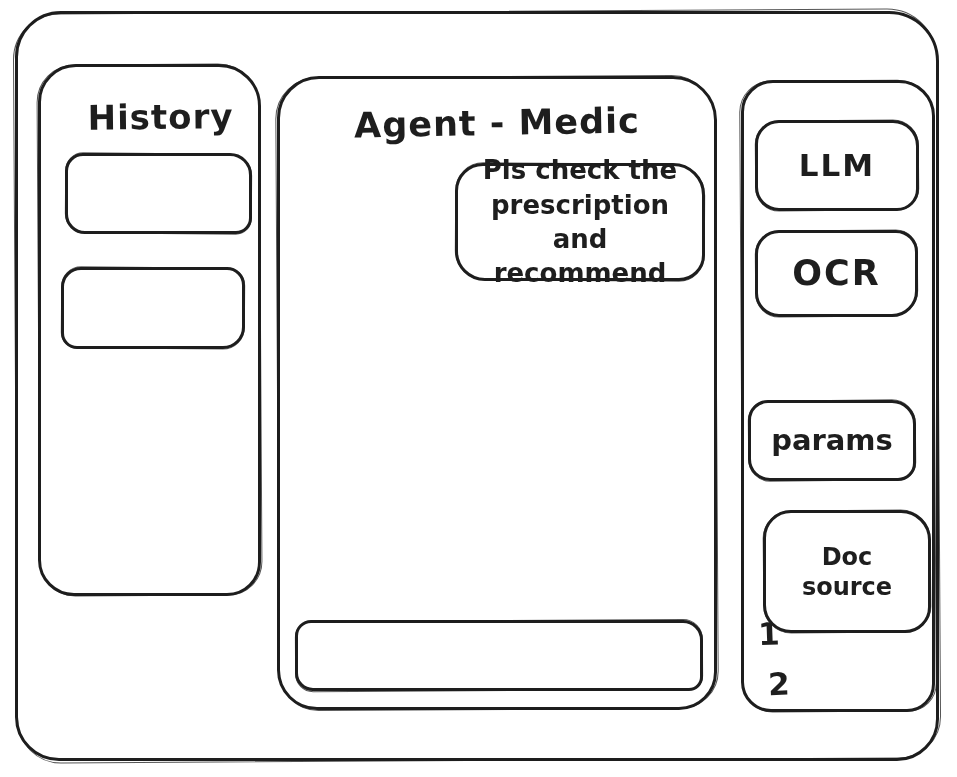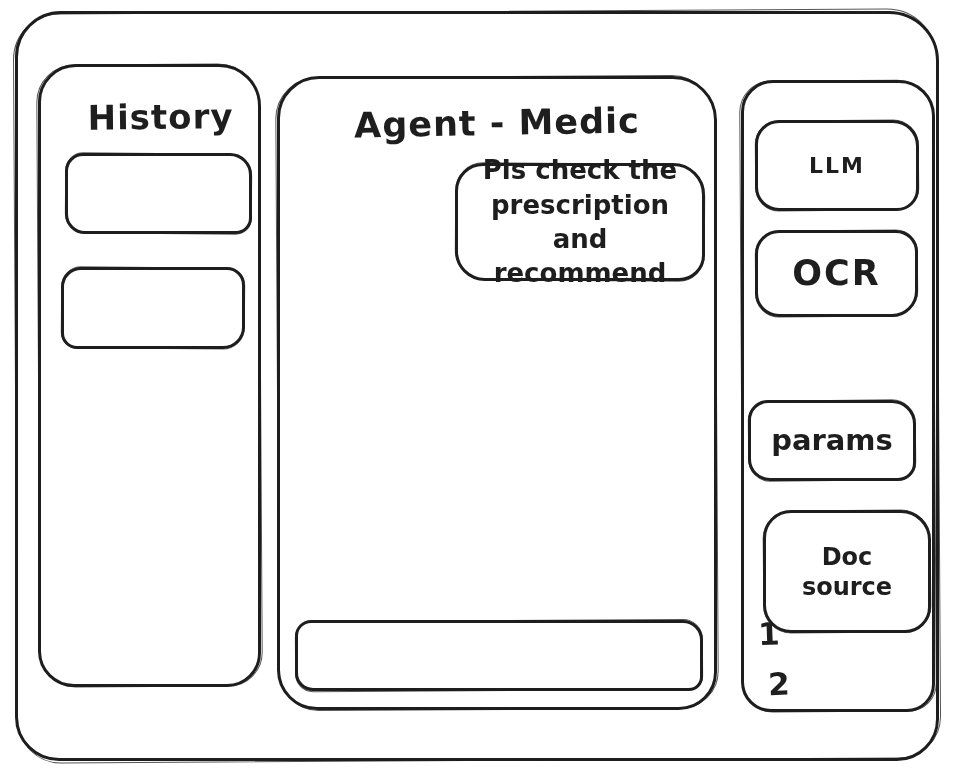--- a/index.html
+++ b/index.html
@@ -41,21 +41,21 @@
   .panel-title{
     position:absolute;left:0;right:0;
     text-align:center;
     font-weight:bold;
     letter-spacing:1px;
     transform:rotate(-0.6deg);
     white-space:nowrap;
   }
   
   .history-panel{
-    left:38px;top:64px;width:223px;height:623px;
+    left:38px;top:64px;width:223px;height:532px;
     border-radius:38px 42px 34px 36px;
   }
   .history-title{top:30px;font-size:34px;padding-left:22px;}
   .history-item{
     position:absolute;
     box-sizing:border-box;
     background:var(--bg);
     border:3px solid var(--ink);
     cursor:pointer;
   }
@@ -125,21 +125,21 @@
     font-family:inherit;font-weight:bold;color:var(--ink);
     cursor:pointer;
     line-height:1.25;
     padding:0 10px;
   }
   .tool-btn::after{
     content:"";position:absolute;inset:-3px;
     border:1.5px solid rgba(30,30,30,.7);
     border-radius:inherit;transform:rotate(-0.6deg);pointer-events:none;
   }
-  .tool-btn.llm{left:11px;top:37px;width:164px;height:91px;border-radius:24px 26px 22px 24px;font-size:22px;letter-spacing:2px;}
+  .tool-btn.llm{left:11px;top:37px;width:164px;height:91px;border-radius:24px 26px 22px 24px;font-size:31px;letter-spacing:2px;}
   .tool-btn.ocr{left:11px;top:147px;width:163px;height:87px;border-radius:24px 22px 26px 24px;font-size:35px;letter-spacing:2px;}
   .tool-btn.params{left:4px;top:317px;width:168px;height:81px;border-radius:20px 24px 18px 22px;font-size:29px;}
   .tool-btn.doc{left:19px;top:427px;width:168px;height:123px;border-radius:28px 30px 26px 28px;font-size:24px;}
   .doc-num{
     position:absolute;
     font-size:31px;font-weight:bold;
     cursor:pointer;
     transform:rotate(-2deg);
   }
   .doc-num.n1{left:14px;top:533px;}

